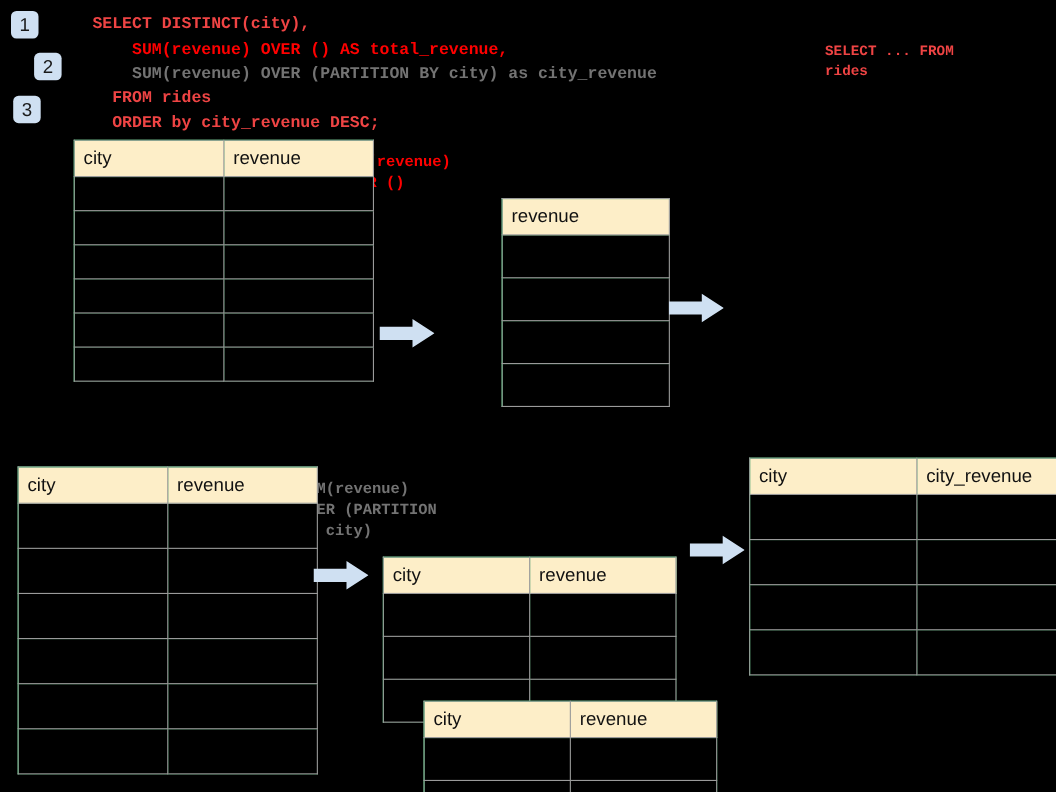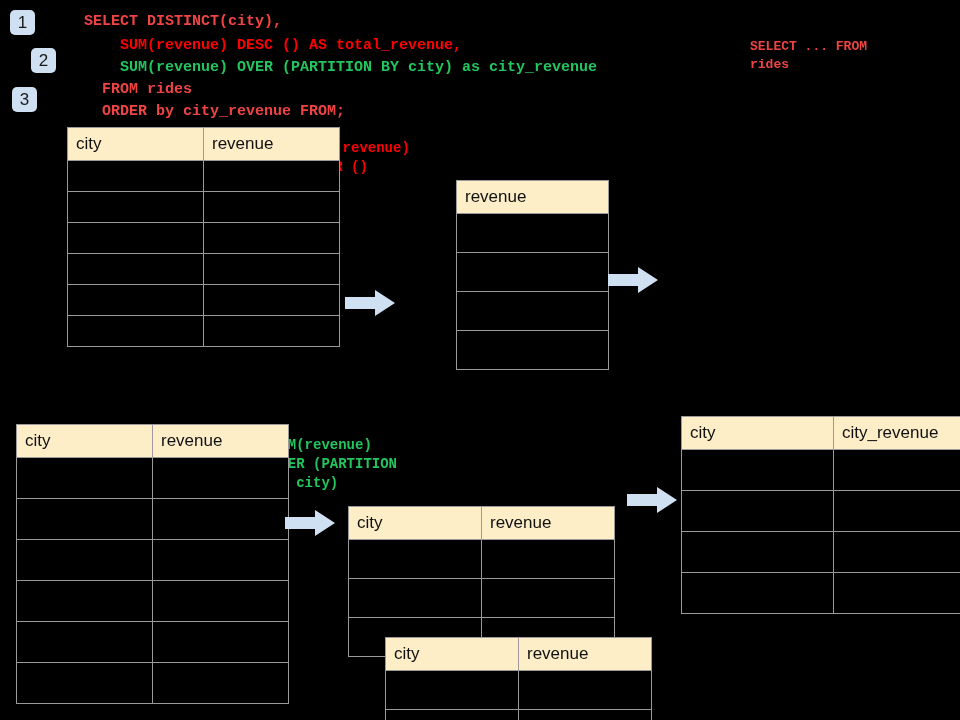--- a/index.html
+++ b/index.html
@@ -12,21 +12,21 @@
   .badge{position:absolute;background:#cfe0f2;color:#1a1a1a;
          border-radius:5px;font-family:"Liberation Sans",sans-serif;
          font-size:17px;line-height:25px;text-align:center;
          width:25px;height:25px;}
 
   
   .code{position:absolute;font-family:"Liberation Mono",monospace;
         font-size:15px;font-weight:bold;white-space:pre;line-height:22px;}
   .c-purple{color:#ef4444;}
   .c-red{color:#ff0000;}
-  .c-green{color:#22c55e;}
+  .c-green{color:#737373;}
 
   .note{position:absolute;font-family:"Liberation Mono",monospace;
         font-size:14px;font-weight:bold;white-space:pre;line-height:19px;}
   .note.small{font-size:13px;line-height:18px;}
 
   
   .tbl{position:absolute;border-collapse:collapse;background:#22c55e;
        table-layout:fixed;}
   .tbl th{background:#fdeec8;color:#111;font-weight:normal;
           font-size:17px;text-align:left;padding:6px 8px;
@@ -40,24 +40,24 @@
 </head>
 <body>
 
 <div id="stage">
 
   <div class="badge" style="left:10px;top:10px;">1</div>
   <div class="badge" style="left:31px;top:48px;">2</div>
   <div class="badge" style="left:12px;top:87px;">3</div>
 
   <div class="code c-purple" style="left:84px;top:11px;">SELECT DISTINCT(city),</div>
-  <div class="code c-red" style="left:84px;top:35px;">    SUM(revenue) DESC () AS total_revenue,</div>
+  <div class="code c-red" style="left:84px;top:35px;">    SUM(revenue) OVER () AS total_revenue,</div>
   <div class="code c-green" style="left:84px;top:57px;">    SUM(revenue) OVER (PARTITION BY city) as city_revenue</div>
   <div class="code c-purple" style="left:84px;top:79px;">  FROM rides</div>
-  <div class="code c-purple" style="left:84px;top:101px;">  ORDER by city_revenue FROM;</div>
+  <div class="code c-purple" style="left:84px;top:101px;">  ORDER by city_revenue DESC;</div>
 
   <div class="note c-purple small" style="left:750px;top:38px;">SELECT ... FROM
 rides</div>
 
   <div class="note c-red" style="left:309px;top:139px;">SUM(revenue)
 OVER ()</div>
 
   <div class="note c-green" style="left:271px;top:436px;">SUM(revenue)
 OVER (PARTITION
 BY city)</div>

